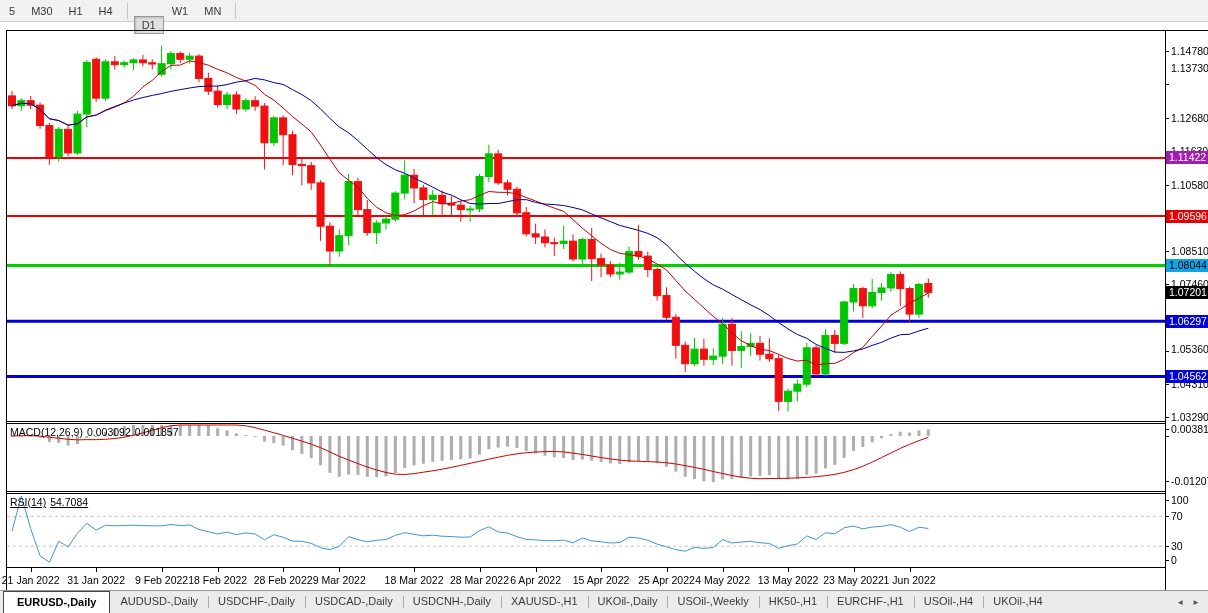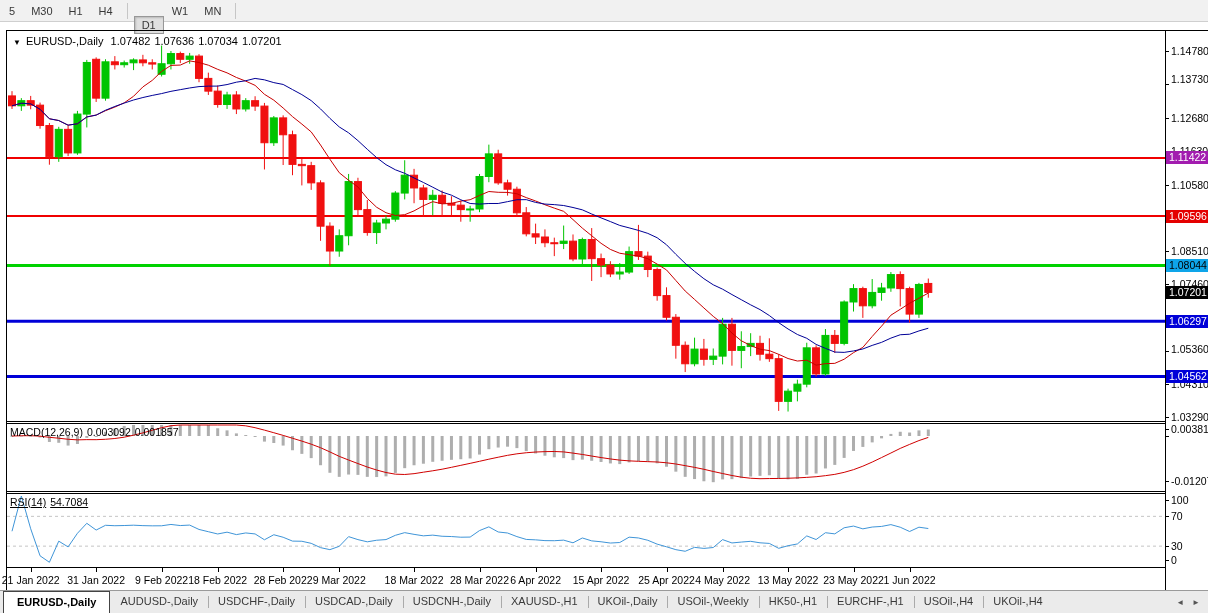--- a/index.html
+++ b/index.html
@@ -380,37 +380,33 @@
         <rect x="919.8" y="398.50222737399105" width="3" height="6.497772626008953" fill="#aeaeae"></rect>
         <polyline points="5,405 14.35,404.76221538461573 23.7,404.6992690773617 33.05,405.15416754759156 42.4,406.3110654527548 51.75,407.22215406254344 61.099999999999994,408.2700115441084 70.45,408.86122822644285 79.8,408.64034144741083 89.14999999999999,408.6826660729445 98.5,408.2709458670469 107.85,407.49167167875623 117.19999999999999,406.2021289764914 126.55,404.1741245348138 135.9,401.90440795475536 145.25,399.24000199653557 154.6,396.6963403256052 163.95,394.70559981048194 173.29999999999998,394 182.65,394 192,394 201.35,394 210.7,394 220.04999999999998,394 229.39999999999998,394 238.75,394.824873106027 248.1,396.69602603707335 257.45,399.1219330225133 266.8,401.73025635272955 276.15,404.3956303994491 285.5,407.25036356540375 294.84999999999997,410.09542500807015 304.2,413.1779019217481 313.55,416.7150960629858 322.9,420.91170690226915 332.25,425.3624634640749 341.59999999999997,429.02038540322104 350.95,432.5636805361335 360.3,436.03953762845947 369.65,439.01673235745045 379,441.5164680299369 388.34999999999997,443.1644903598914 397.7,443.4923427225635 407.05,442.65664024063904 416.4,441.19625977485055 425.75,439.78160431276723 435.09999999999997,438.2108331750921 444.45,436.317680481186 453.79999999999995,434.3388368551207 463.15,432.3484330243843 472.5,430.30560343592265 481.84999999999997,428.1954411835847 491.2,426.2250036219686 500.54999999999995,424.33365107515294 509.9,422.81313667436973 519.25,421.73589790823627 528.6,421.0314413489211 537.9499999999999,420.64028887254676 547.3,420.51227039250927 556.65,420.905613516212 566,422.1223739291845 575.35,423.46840588887324 584.6999999999999,425.03248214345695 594.05,426.57122813045606 603.4,427.94709546351277 612.75,429.1268308901125 622.1,429.86864718286034 631.4499999999999,430.2985414614194 640.8,430.64097895645665 650.15,430.99686042457455 659.5,431.7852500599994 668.85,432.9959866682667 678.1999999999999,434.6493217696924 687.55,436.3861909030636 696.9,438.29421098302043 706.25,440.4929183279095 715.6,442.5178233037865 724.9499999999999,444.51558505635353 734.3,446.158873209432 743.65,447.2481129509102 753,447.7125177289811 762.35,447.5367742618974 771.6999999999999,447.4559544599156 781.05,447.23906197164024 790.4,446.87840076889864 799.75,446.36297446169215 809.1,445.73216724708084 818.4499999999999,444.65817108466945 827.8,443.3647761302483 837.15,441.37260656618326 846.5,438.67072321466594 855.85,435.17938186274023 865.1999999999999,431.0762810102317 874.55,426.56706090059987 883.9,422.0288279269498 893.25,417.3940843957204 902.5999999999999,413.40036015449255 911.9499999999999,409.5646689665848 921.3,406.4080716089183" fill="none" stroke="#d00000" stroke-width="1" stroke-linejoin="round"></polyline>
       </g>
       <g>
         <line x1="0" x2="1158" y1="485.35" y2="485.35" stroke="#c4c4c4" stroke-width="1" stroke-dasharray="3,3"></line>
         <line x1="0" x2="1158" y1="515.15" y2="515.15" stroke="#c4c4c4" stroke-width="1" stroke-dasharray="3,3"></line>
         <polyline points="5,500.25 14.35,465 23.7,497.766666666667 33.05,524.81914893617 42.4,531.2916666666665 51.75,510.1654676258994 61.099999999999994,515.9119318181819 70.45,502.29324894514775 79.8,492.2845911949686 89.14999999999999,499.05481283422466 98.5,494.2865429234339 107.85,494.7330654420207 117.19999999999999,494.5159635119727 126.55,494.19582392776533 135.9,494.63128491620125 145.25,494.83662646480207 154.6,494.7956222606274 163.95,493.4443504417669 173.29999999999998,494.55007017287755 182.65,494.08332154499794 192,498.4394781552322 201.35,500.7109733478653 210.7,502.9808774567357 220.04999999999998,501.1692874607254 229.39999999999998,503.59577215133766 238.75,501.94071528824963 248.1,502.9330394455486 257.45,508.7731621609968 266.8,503.7449250635128 276.15,506.25641607302884 285.5,510.10775656938415 294.84999999999997,510.26326995028944 304.2,512.3399523040167 313.55,516.6513894149873 322.9,518.6468156897563 332.25,515.327706159042 341.59999999999997,505.6296371460179 350.95,508.6140485075407 360.3,510.81576287062296 369.65,509.23446538692815 379,508.5850691267998 388.34999999999997,504.3146962608605 397.7,501.6516995375233 407.05,503.3451596625637 416.4,504.840510139795 425.75,504.1400537144359 435.09999999999997,505.2579167291997 444.45,505.534762001981 453.79999999999995,506.20988460805756 463.15,506.0699369653695 472.5,499.5655108392194 481.84999999999997,495.8469671691772 491.2,500.974051599572 500.54999999999995,502.00806647536433 509.9,505.60575840947604 519.25,508.4355432882717 528.6,508.8503080450247 537.9499999999999,509.6215064594479 547.3,509.7110142919702 556.65,509.15249313062293 566,511.7999504403168 575.35,506.98146771642143 584.6999999999999,509.8712086551226 594.05,510.7794557057622 603.4,512.0412592620921 612.75,511.512596321713 622.1,506.16714929390923 631.4499999999999,506.959893015665 640.8,509.26762934560463 650.15,513.1381942494415 659.5,515.7955818199856 668.85,518.6597042710033 678.1999999999999,520.2732347503667 687.55,516.3693591719754 696.9,517.395966330299 706.25,516.5208826349419 715.6,508.61771635141895 724.9499999999999,511.9494932083777 734.3,511.0754758717884 743.65,510.31725656087417 753,511.80129803298644 762.35,512.4087457780296 771.6999999999999,517.3244392759899 781.05,514.7186489928002 790.4,512.9448977127972 799.75,504.9216411468799 809.1,508.5269867480258 818.4499999999999,501.7179423096792 827.8,502.87034624464513 837.15,496.7782756956659 846.5,495.073184466759 855.85,497.84483850446986 865.1999999999999,496.03707984274376 874.55,495.4330570735964 883.9,493.6241288353492 893.25,496.2215642230035 902.5999999999999,500.50934891946747 911.9499999999999,496.19284744882475 921.3,497.51945409608595" fill="none" stroke="#3f95d8" stroke-width="1" stroke-linejoin="round"></polyline>
       </g>
     </svg>
 
-  <div class="chart-title">
-    <span class="dd">▼</span><span>EURUSD-,Daily</span>
-    <span>1.07482</span><span>1.07636</span><span>1.07034</span><span>1.07201</span>
-  </div>
 
   <div class="ind-label" style="top:426px;">
     <span>MACD(12,26,9)</span><span>0.003092</span><span>0.001857</span>
   </div>
 
   <div class="ind-label" style="top:496px;text-decoration:underline;">
     <span>RSI(14)</span><span>54.7084</span>
   </div>
 
   <div class="price-axis" id="axis">
       <span class="ax-lbl" style="top: 15px;">1.14780</span>
       <div class="ax-tick" style="top: 21px;"></div>
-      <span class="ax-lbl" style="top: 43px;">1.13730</span>
+      <span class="ax-lbl" style="top: 32px;">1.13730</span>
       <div class="ax-tick" style="top: 54.4425px;"></div>
       <span class="ax-lbl" style="top: 81.885px;">1.12680</span>
       <div class="ax-tick" style="top: 87.885px;"></div>
       <span class="ax-lbl" style="top: 115.327px;">1.11630</span>
       <div class="ax-tick" style="top: 121.327px;"></div>
       <span class="ax-lbl" style="top: 148.77px;">1.10580</span>
       <div class="ax-tick" style="top: 154.77px;"></div>
       <span class="ax-lbl" style="top: 214.699px;">1.08510</span>
       <div class="ax-tick" style="top: 220.699px;"></div>
       <span class="ax-lbl" style="top: 248.142px;">1.07460</span>

